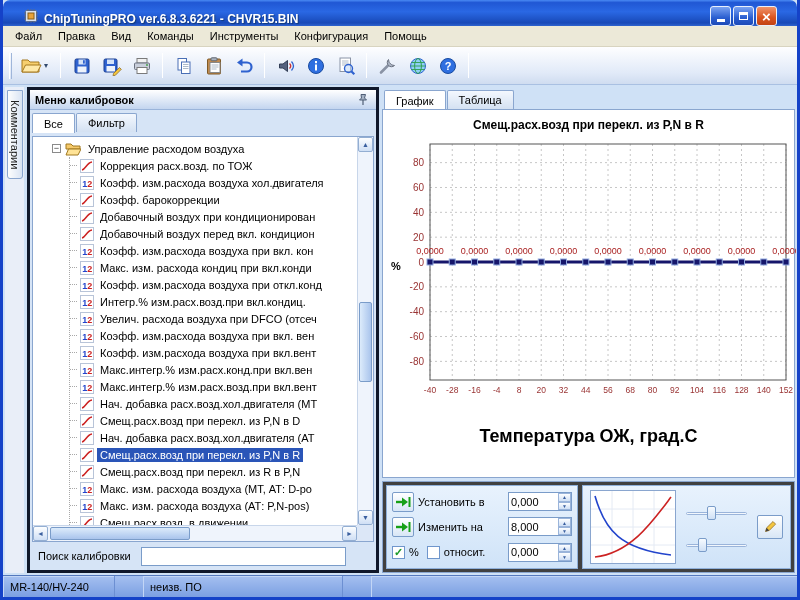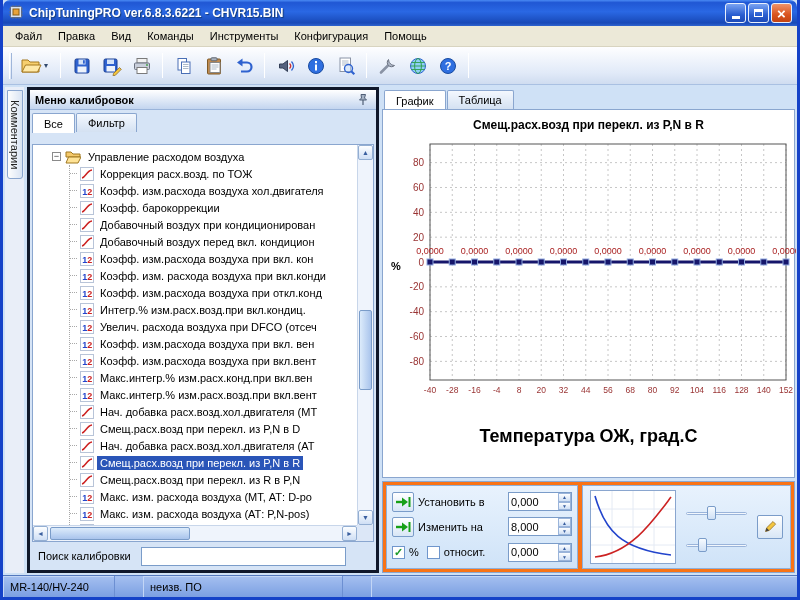--- a/index.html
+++ b/index.html
@@ -1,19 +1,19 @@
 <!DOCTYPE html>
 <html><head>
 <meta charset="utf-8">
 <style>
   *{margin:0;padding:0;box-sizing:border-box;}
   body{width:800px;height:600px;font-family:"Liberation Sans",sans-serif;font-size:11px;color:#000;background:#000;}
   .window{width:800px;height:600px;display:flex;flex-direction:column;border-left:3px solid #1542c8;border-right:3px solid #1542c8;border-bottom:3px solid #1542c8;background:#cfe1f6;}
   
-  .titlebar{flex:0 0 26px;display:flex;align-items:center;gap:5px;padding:0 5px;border-radius:7px 7px 0 0;
+  .titlebar{flex:0 0 26px;display:flex;align-items:flex-end;gap:5px;padding:0 20px;border-radius:7px 7px 0 0;
     background:linear-gradient(180deg,#4a8af4 0%,#2057d4 10%,#2a68e4 45%,#1849b8 88%,#2e63cf 100%);color:#fff;}
   .title-text{flex:1;font-weight:bold;font-size:12px;text-shadow:1px 1px 1px #123a7a;white-space:nowrap;overflow:hidden;}
   .win-btns{display:flex;gap:2px;}
   .wbtn{width:21px;height:20px;border:1px solid #e9f0fc;border-radius:3px;display:flex;align-items:center;justify-content:center;color:#fff;font-weight:bold;font-size:13px;line-height:1;}
   .wbtn.min,.wbtn.max{background:linear-gradient(180deg,#7aa3f2,#2a5ed0 60%,#1c4ab8);}
   .wbtn.close{background:linear-gradient(180deg,#f0936a,#d9531e 60%,#c34312);}
   .glyph-min{width:8px;height:3px;background:#fff;margin-top:9px;}
   .glyph-max{width:9px;height:8px;border:1px solid #fff;border-top-width:3px;}
   .wbtn.close::before{content:"×";font-size:15px;}
   
@@ -28,21 +28,21 @@
   .tb-sep{width:1px;height:25px;background:#a8bedd;border-right:1px solid #fff;margin:0 4px;}
   
   .main{flex:1;display:flex;padding:2px;gap:3px;min-height:0;}
   .comment-strip{flex:0 0 19px;background:#e9eef8;display:flex;flex-direction:column;align-items:center;padding-top:3px;}
   .comment-tab{writing-mode:vertical-rl;background:linear-gradient(90deg,#fdfdfd,#d9e4f4);border:1px solid #8aa6cf;border-radius:0 0 3px 3px;padding:9px 1px;font-size:11px;color:#222;}
   
   .left-panel{flex:0 0 352px;display:flex;flex-direction:column;border:3px solid #0f172a;background:#d6e4f6;min-height:0;}
   .panel-header{flex:0 0 20px;display:flex;align-items:center;padding:0 5px;background:linear-gradient(180deg,#ffffff,#c3d5ef);border-bottom:1px solid #9ab4da;}
   .ph-text{flex:1;font-weight:bold;}
   .pin{width:14px;display:flex;}
-  .tab-row{flex:0 0 22px;display:flex;align-items:flex-end;padding:2px 2px 12px;gap:1px;}
+  .tab-row{flex:0 0 22px;display:flex;align-items:flex-end;padding:2px 2px 4px;gap:1px;}
   .tab{padding:3px 11px;border:1px solid #8aa6cf;border-bottom:none;background:linear-gradient(180deg,#f4f8fe,#d4e1f2);border-radius:2px 2px 0 0;cursor:default;}
   .tab.active{background:#fff;position:relative;top:1px;padding-top:4px;}
   .tree-wrap{flex:1;position:relative;background:#fff;border:1px solid #8aa6cf;margin:0 2px;overflow:hidden;min-height:0;}
   .tree{position:absolute;left:0;top:0;right:16px;bottom:16px;overflow:hidden;padding:3px 15px 0 6px;}
   .tree-folder-row{display:flex;align-items:center;height:17px;gap:4px;padding-left:13px;}
   .expander{width:9px;height:9px;border:1px solid #8a8a8a;background:#fff;font-size:9px;line-height:6px;text-align:center;color:#333;}
   .expander::before{content:"−";}
   .folder-icon{display:flex;}
   .tree-items{margin-left:30px;border-left:1px dotted #a8a8a8;}
   .tree-item{display:flex;align-items:center;height:17px;gap:3px;white-space:nowrap;}
@@ -68,21 +68,21 @@
   .search-input{width:205px;height:19px;border:1px solid #7a9cc9;background:#fff;padding:0 3px;font:inherit;}
   
   .right-panel{flex:1;display:flex;flex-direction:column;min-width:0;min-height:0;}
   .chart-tabs{flex:0 0 22px;display:flex;align-items:flex-end;gap:1px;padding:2px 2px 0;}
   .chart-box{flex:1;background:#fff;border:1px solid #8aa6cf;display:flex;flex-direction:column;align-items:center;position:relative;min-height:0;}
   .chart-title{font-weight:bold;font-size:12px;margin-top:8px;}
   .ylabel{position:absolute;left:8px;top:150px;font-weight:bold;font-size:11px;}
   #chart-svg{margin-top:2px;font-family:"Liberation Sans",sans-serif;}
   .xlabel{font-weight:bold;font-size:18px;margin-top:0;}
   
-  .controls{flex:0 0 92px;margin-top:3px;display:flex;gap:4px;padding:3px;background:#f97316;border:1px solid #8aa6cf;}
+  .controls{flex:0 0 92px;margin-top:3px;display:flex;gap:4px;padding:3px;background:#404040;border:1px solid #8aa6cf;}
   .sub-panel{border:1px solid #8fb0da;background:linear-gradient(180deg,#e8f2fd,#cfe3f8);display:flex;}
   .left-ctrls{flex:0 0 192px;flex-direction:column;justify-content:space-around;padding:3px 5px;}
   .ctrl-row{display:flex;align-items:center;gap:4px;height:22px;}
   .green-btn{width:22px;height:20px;border:1px solid #7a9cc9;border-radius:2px;background:linear-gradient(180deg,#ffffff,#d8e6f6);display:flex;align-items:center;justify-content:center;padding:0;}
   .ctrl-label{flex:1;}
   .spin{display:flex;width:64px;height:19px;border:1px solid #7a9cc9;background:#fff;flex:0 0 64px;}
   .spin input{flex:1;min-width:0;border:none;outline:none;font:inherit;padding:0 2px;background:transparent;}
   .spin-btns{display:flex;flex-direction:column;width:13px;flex:0 0 13px;}
   .spin-btn{flex:1;background:linear-gradient(180deg,#fdfeff,#cfdff5);border:1px solid #9ab4da;font-size:5px;color:#3a5f9f;display:flex;align-items:center;justify-content:center;}
   .spin-btn.up::before{content:"▲";}
@@ -331,21 +331,21 @@
                 <span class="tree-label">Коэфф. изм.расхода воздуха при вкл. кон</span>
               </div>
               <div class="tree-item">
                 <div class="tree-icon">
                   <svg width="14" height="14" viewBox="0 0 14 14">
                     <rect x="0.5" y="0.5" width="13" height="13" fill="#fff" stroke="#b8c4d8"></rect>
                     <text x="2.2" y="10.5" font-size="9" font-weight="bold" fill="#2244cc">1</text>
                     <text x="7.2" y="10.5" font-size="9" font-weight="bold" fill="#cc2222">2</text>
                   </svg>
                 </div>
-                <span class="tree-label">Коэфф. изм. расхода воздуха при вкл.конди</span>
+                <span class="tree-label">Макс. изм. расхода кондиц при вкл.конди</span>
               </div>
               <div class="tree-item">
                 <div class="tree-icon">
                   <svg width="14" height="14" viewBox="0 0 14 14">
                     <rect x="0.5" y="0.5" width="13" height="13" fill="#fff" stroke="#b8c4d8"></rect>
                     <text x="2.2" y="10.5" font-size="9" font-weight="bold" fill="#2244cc">1</text>
                     <text x="7.2" y="10.5" font-size="9" font-weight="bold" fill="#cc2222">2</text>
                   </svg>
                 </div>
                 <span class="tree-label">Коэфф. изм.расхода воздуха при откл.конд</span>

